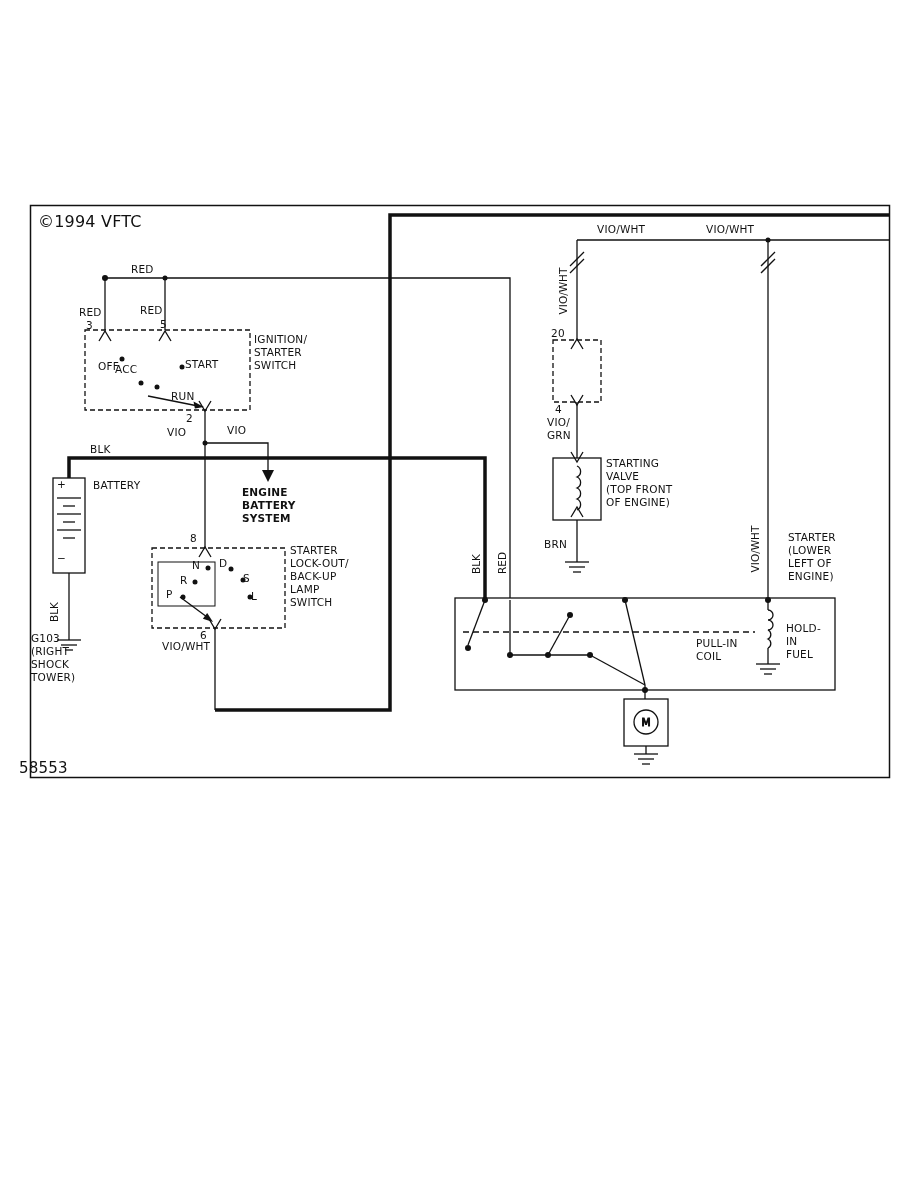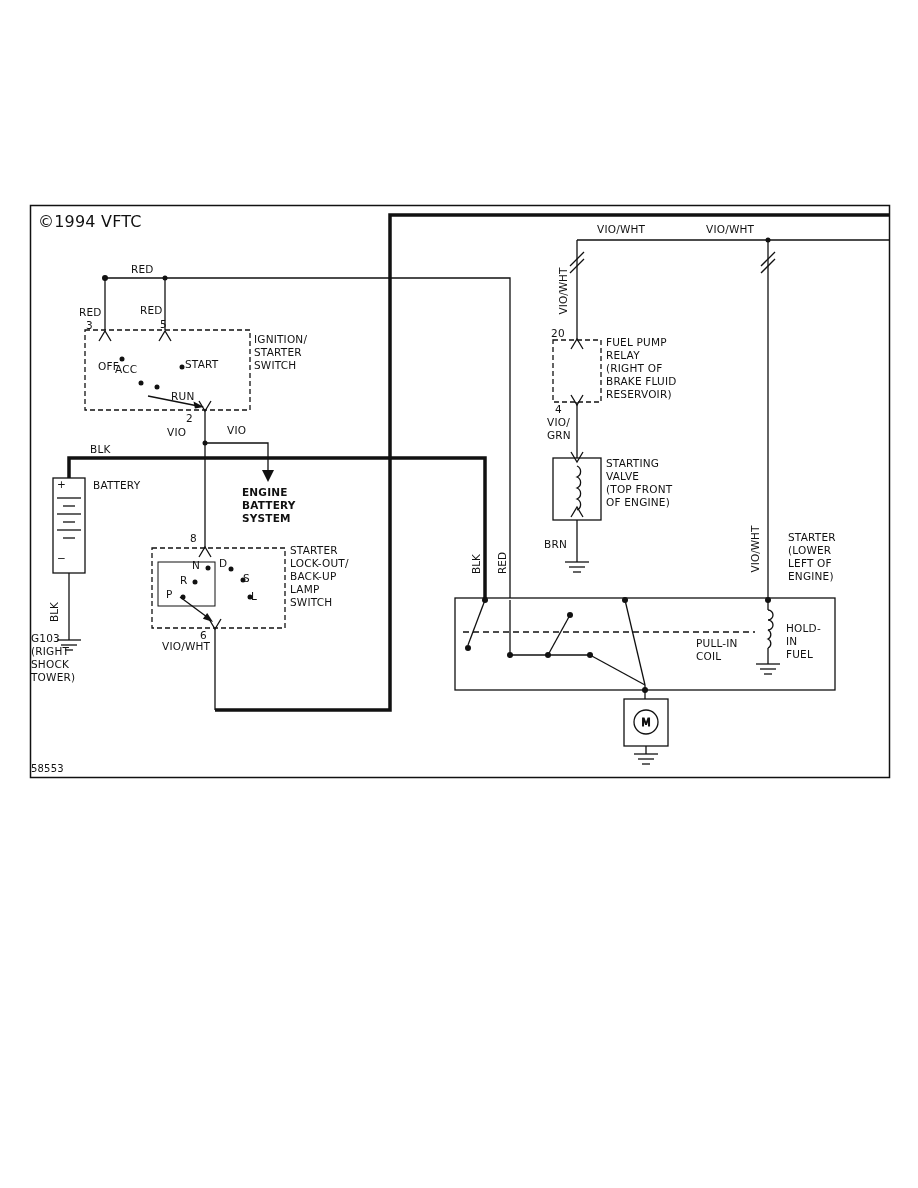--- a/index.html
+++ b/index.html
@@ -161,21 +161,21 @@
         <circle cx="165" cy="278" r="2.5"></circle>
         <circle cx="205" cy="443" r="2.5"></circle>
         <circle cx="768" cy="240" r="2.5"></circle>
       </g>
 
       <text class="svgtxt" x="646" y="726" text-anchor="middle">M</text>
     </g>
   </svg>
 
   <div class="lbl" style="left:38px;top:215px;font-size:16px">©1994 VFTC</div>
-  <div class="lbl" style="left:31px;top:762px;font-size:10px">58553</div>
+  <div class="lbl" style="left:19px;top:762px;font-size:15px">58553</div>
 
   <div class="lbl" style="left:131px;top:263px">RED</div>
   <div class="lbl" style="left:79px;top:306px">RED</div>
   <div class="lbl" style="left:86px;top:319px">3</div>
   <div class="lbl" style="left:140px;top:304px">RED</div>
   <div class="lbl" style="left:160px;top:318px">5</div>
 
   <div class="lbl" style="left:254px;top:333px">IGNITION/
 STARTER
 SWITCH</div>
@@ -214,25 +214,20 @@
   <div class="lbl" style="left:166px;top:588px">P</div>
   <div class="lbl" style="left:251px;top:590px">L</div>
   <div class="lbl" style="left:200px;top:629px">6</div>
   <div class="lbl" style="left:162px;top:640px">VIO/WHT</div>
 
   <div class="lbl" style="left:597px;top:223px">VIO/WHT</div>
   <div class="lbl" style="left:706px;top:223px">VIO/WHT</div>
   <div class="vlbl" style="left:523px;top:284px">VIO/WHT</div>
 
   <div class="lbl" style="left:551px;top:327px">20</div>
-  <div class="lbl" style="left:606px;top:336px">FUEL PUMP
-RELAY
-(RIGHT OF
-BRAKE FLUID
-RESERVOIR)</div>
   <div class="lbl" style="left:555px;top:403px">4</div>
   <div class="lbl" style="left:547px;top:416px">VIO/
 GRN</div>
   <div class="lbl" style="left:606px;top:457px">STARTING
 VALVE
 (TOP FRONT
 OF ENGINE)</div>
   <div class="lbl" style="left:544px;top:538px">BRN</div>
 
   <div class="vlbl" style="left:715px;top:542px">VIO/WHT</div>

